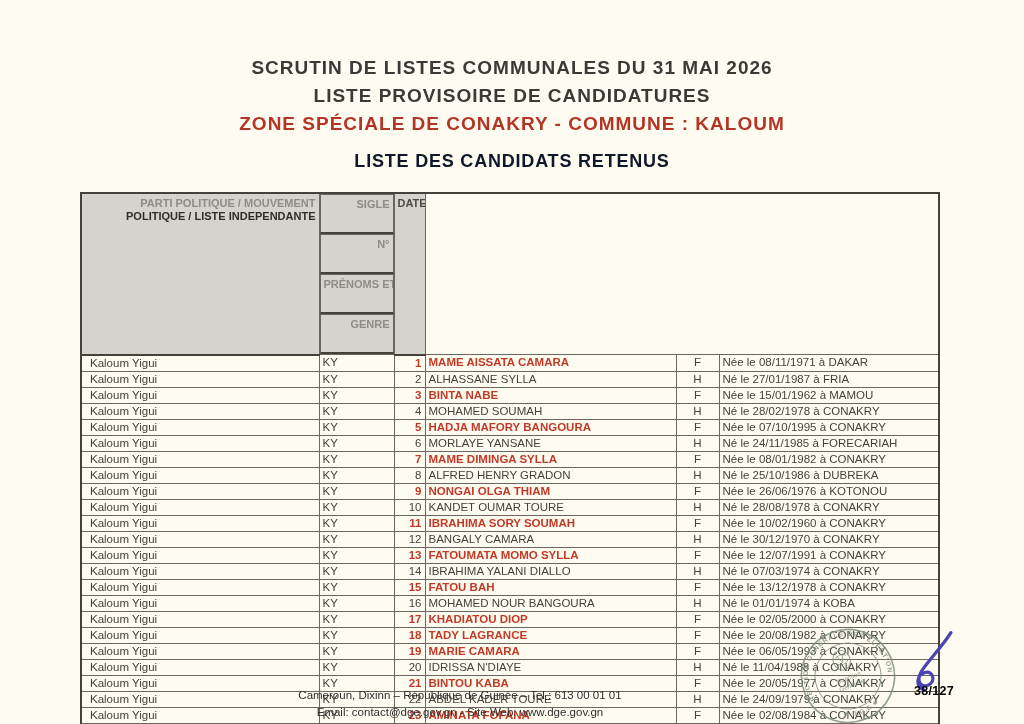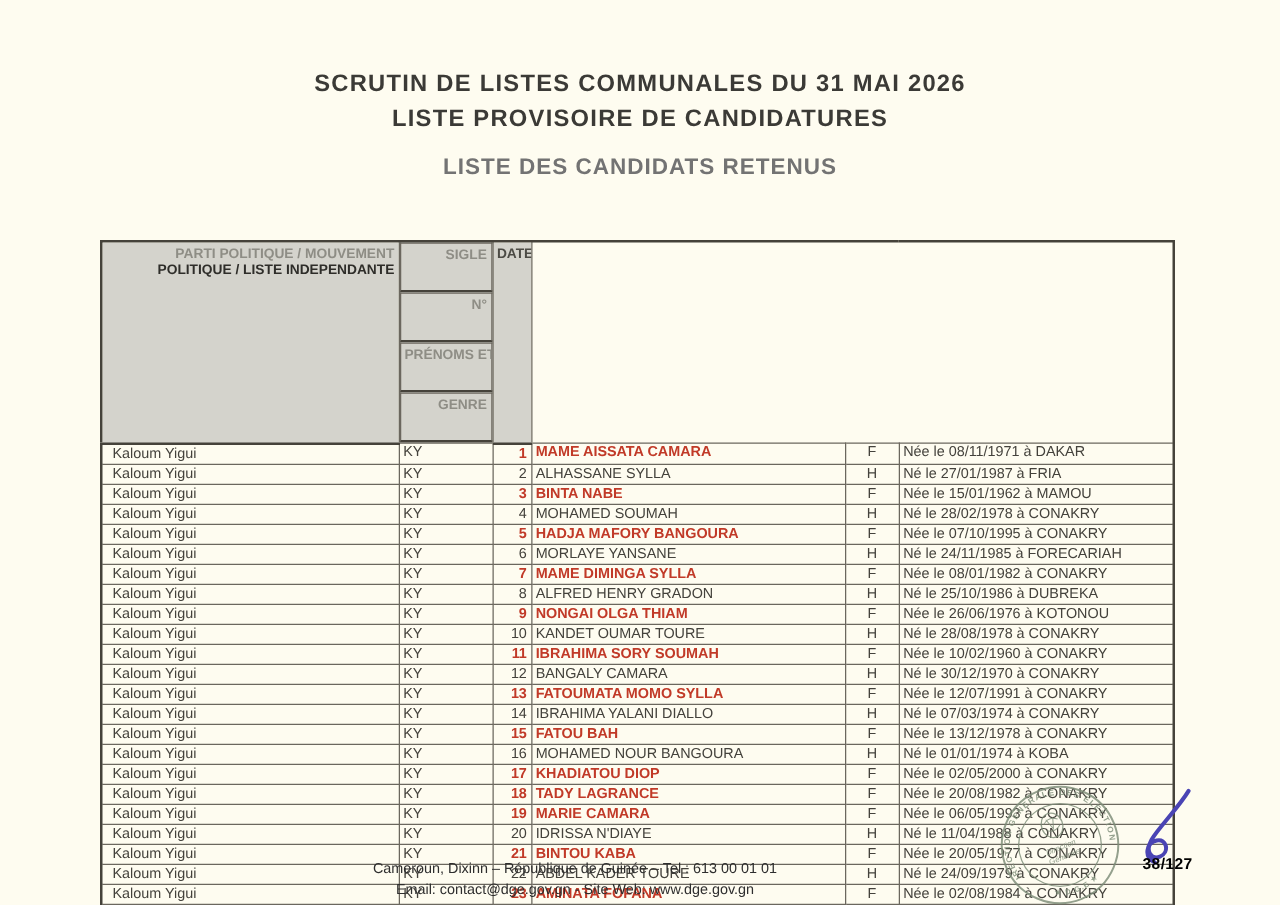--- a/index.html
+++ b/index.html
@@ -15,21 +15,21 @@
   }
   *{box-sizing:border-box;margin:0;padding:0;}
   html,body{width:1024px;height:724px;overflow:hidden;}
   body{background:var(--page-bg);font-family:"Liberation Sans",sans-serif;position:relative;}
   .page{position:absolute;inset:0;background:var(--page-bg);}
 
   
   .titles{position:absolute;top:54px;left:0;width:1024px;text-align:center;}
   .t1{font-size:19px;font-weight:bold;letter-spacing:1px;line-height:28px;color:#3b3a36;}
   .t1.red{color:var(--title-red);}
-  .t2{margin-top:13px;font-size:18px;font-weight:bold;letter-spacing:0.8px;color:#737373;}
+  .t2{margin-top:13px;font-size:18px;font-weight:bold;letter-spacing:0.8px;color:#0f172a;}
 
   
   .table-wrap{position:absolute;top:192px;left:80px;width:858px;}
   table{width:858px;border-collapse:collapse;table-layout:fixed;
         border:2px solid var(--line-dark);font-size:11.5px;color:var(--ink);}
   th,td{border:1px solid var(--line);overflow:hidden;white-space:nowrap;}
   thead th{background:var(--header-bg);vertical-align:top;text-align:right;
            font-size:11px;line-height:13px;font-weight:bold;
            padding:3px 3px 2px 3px;height:40px;border-bottom:2px solid var(--line-dark);}
   .h-gray{color:#8e8d85;display:block;}
@@ -52,20 +52,21 @@
                font-weight:bold;color:#000000;letter-spacing:0.3px;}
 </style>
 </head>
 <body>
 
 <div class="page">
 
   <div class="titles">
     <div class="t1">SCRUTIN DE LISTES COMMUNALES DU 31 MAI 2026</div>
     <div class="t1">LISTE PROVISOIRE DE CANDIDATURES</div>
+    <div class="t1 red">ZONE SPÉCIALE DE CONAKRY - COMMUNE : KALOUM</div>
     <div class="t2">LISTE DES CANDIDATS RETENUS</div>
   </div>
 
   <div class="table-wrap">
     <table>
       <colgroup>
         <col style="width:238px">
           <col style="width:75px">
           <col style="width:31px">
         <col style="width:251px">

